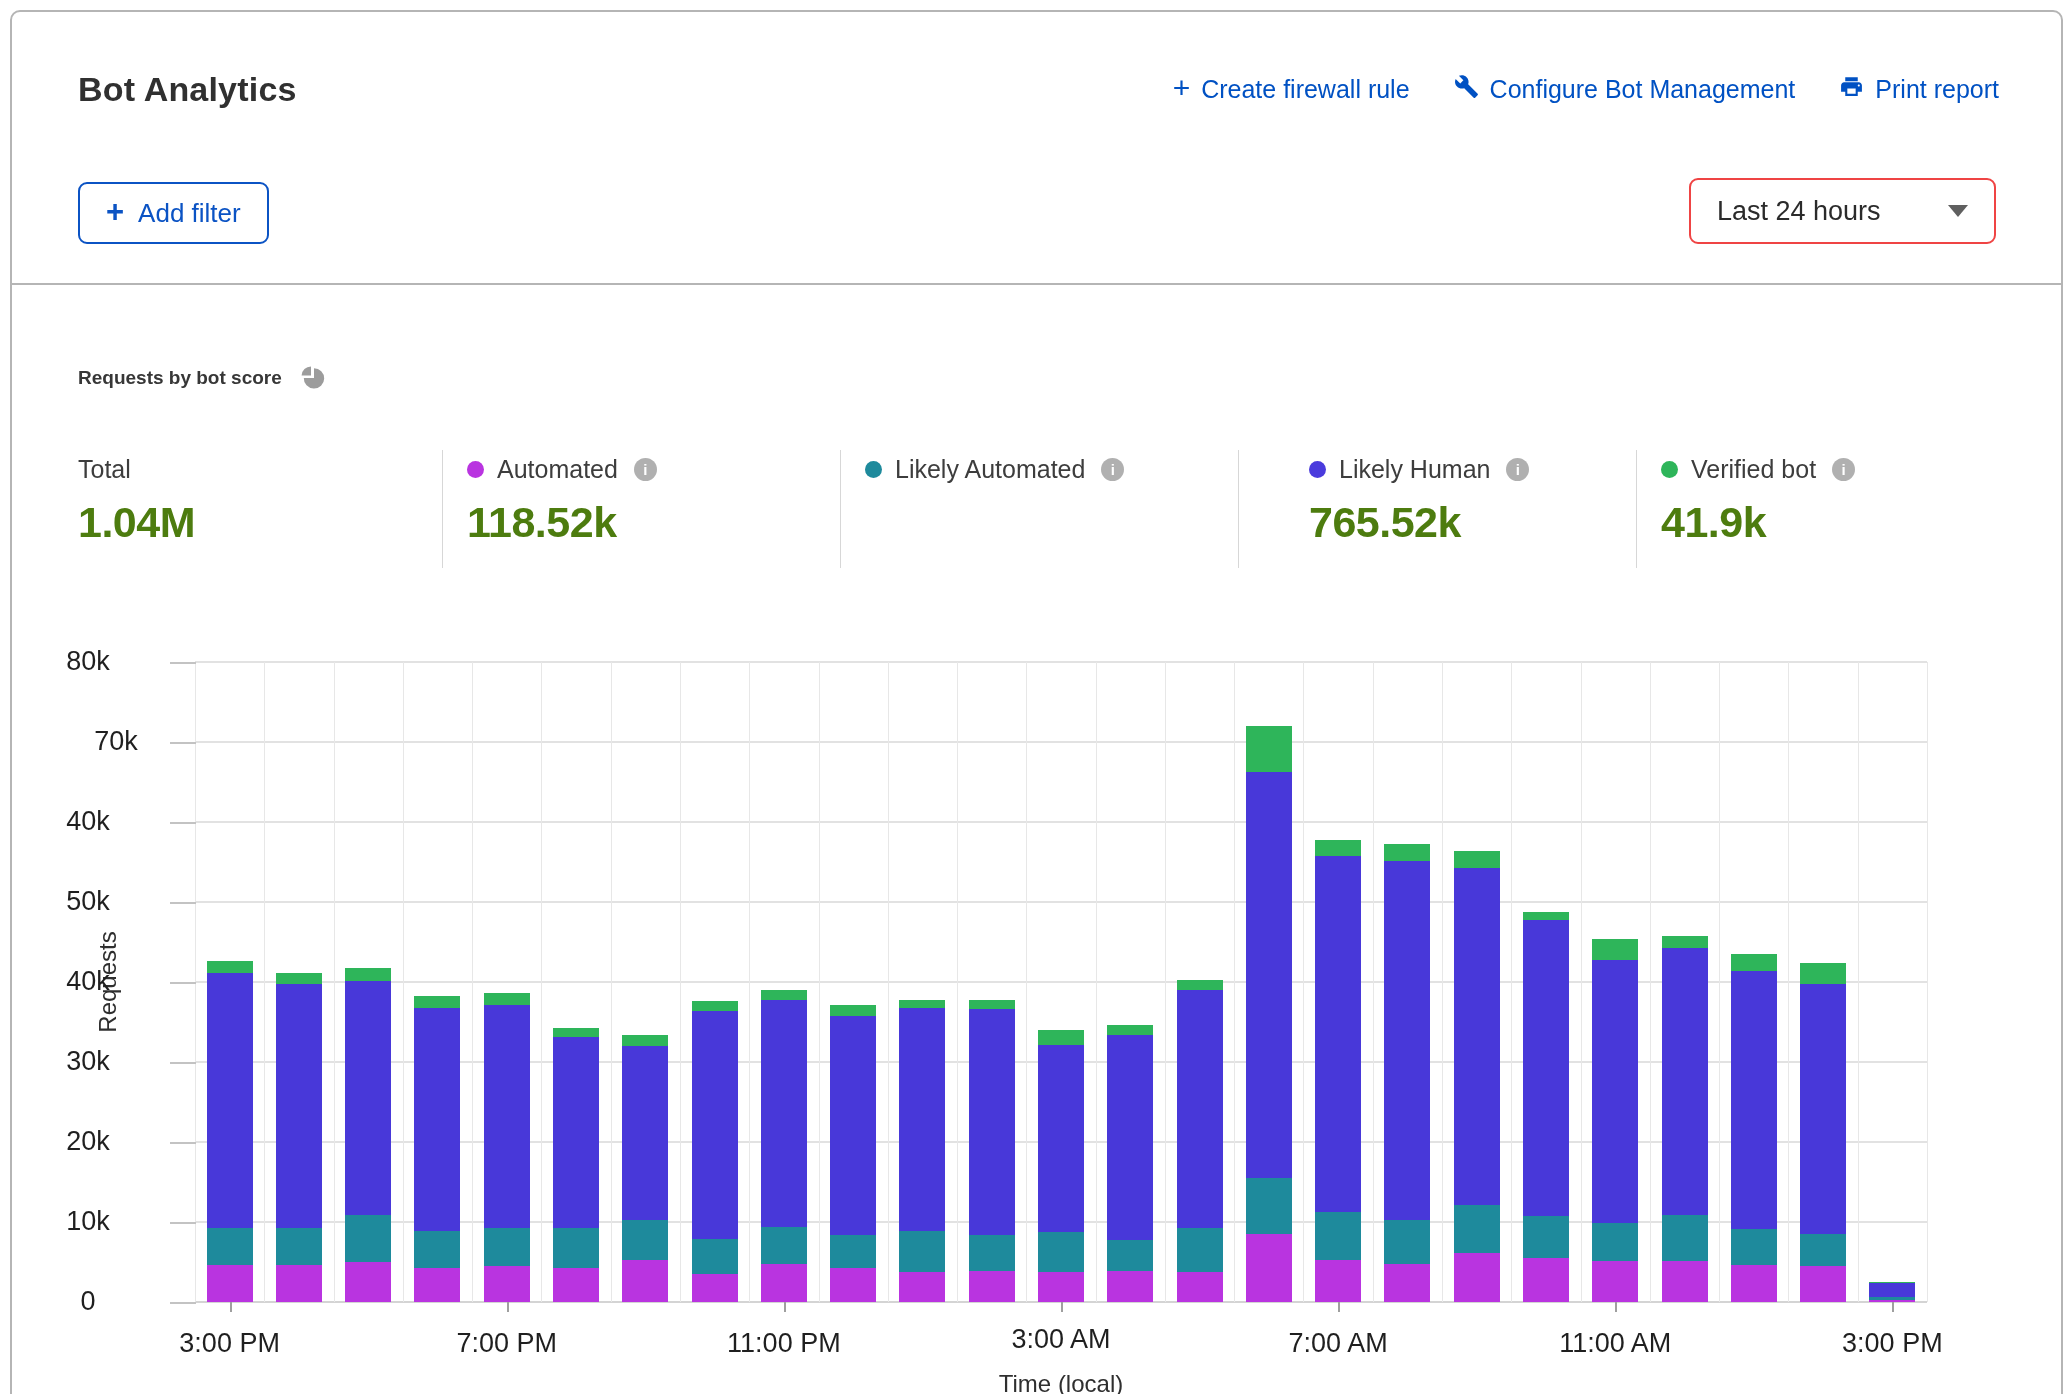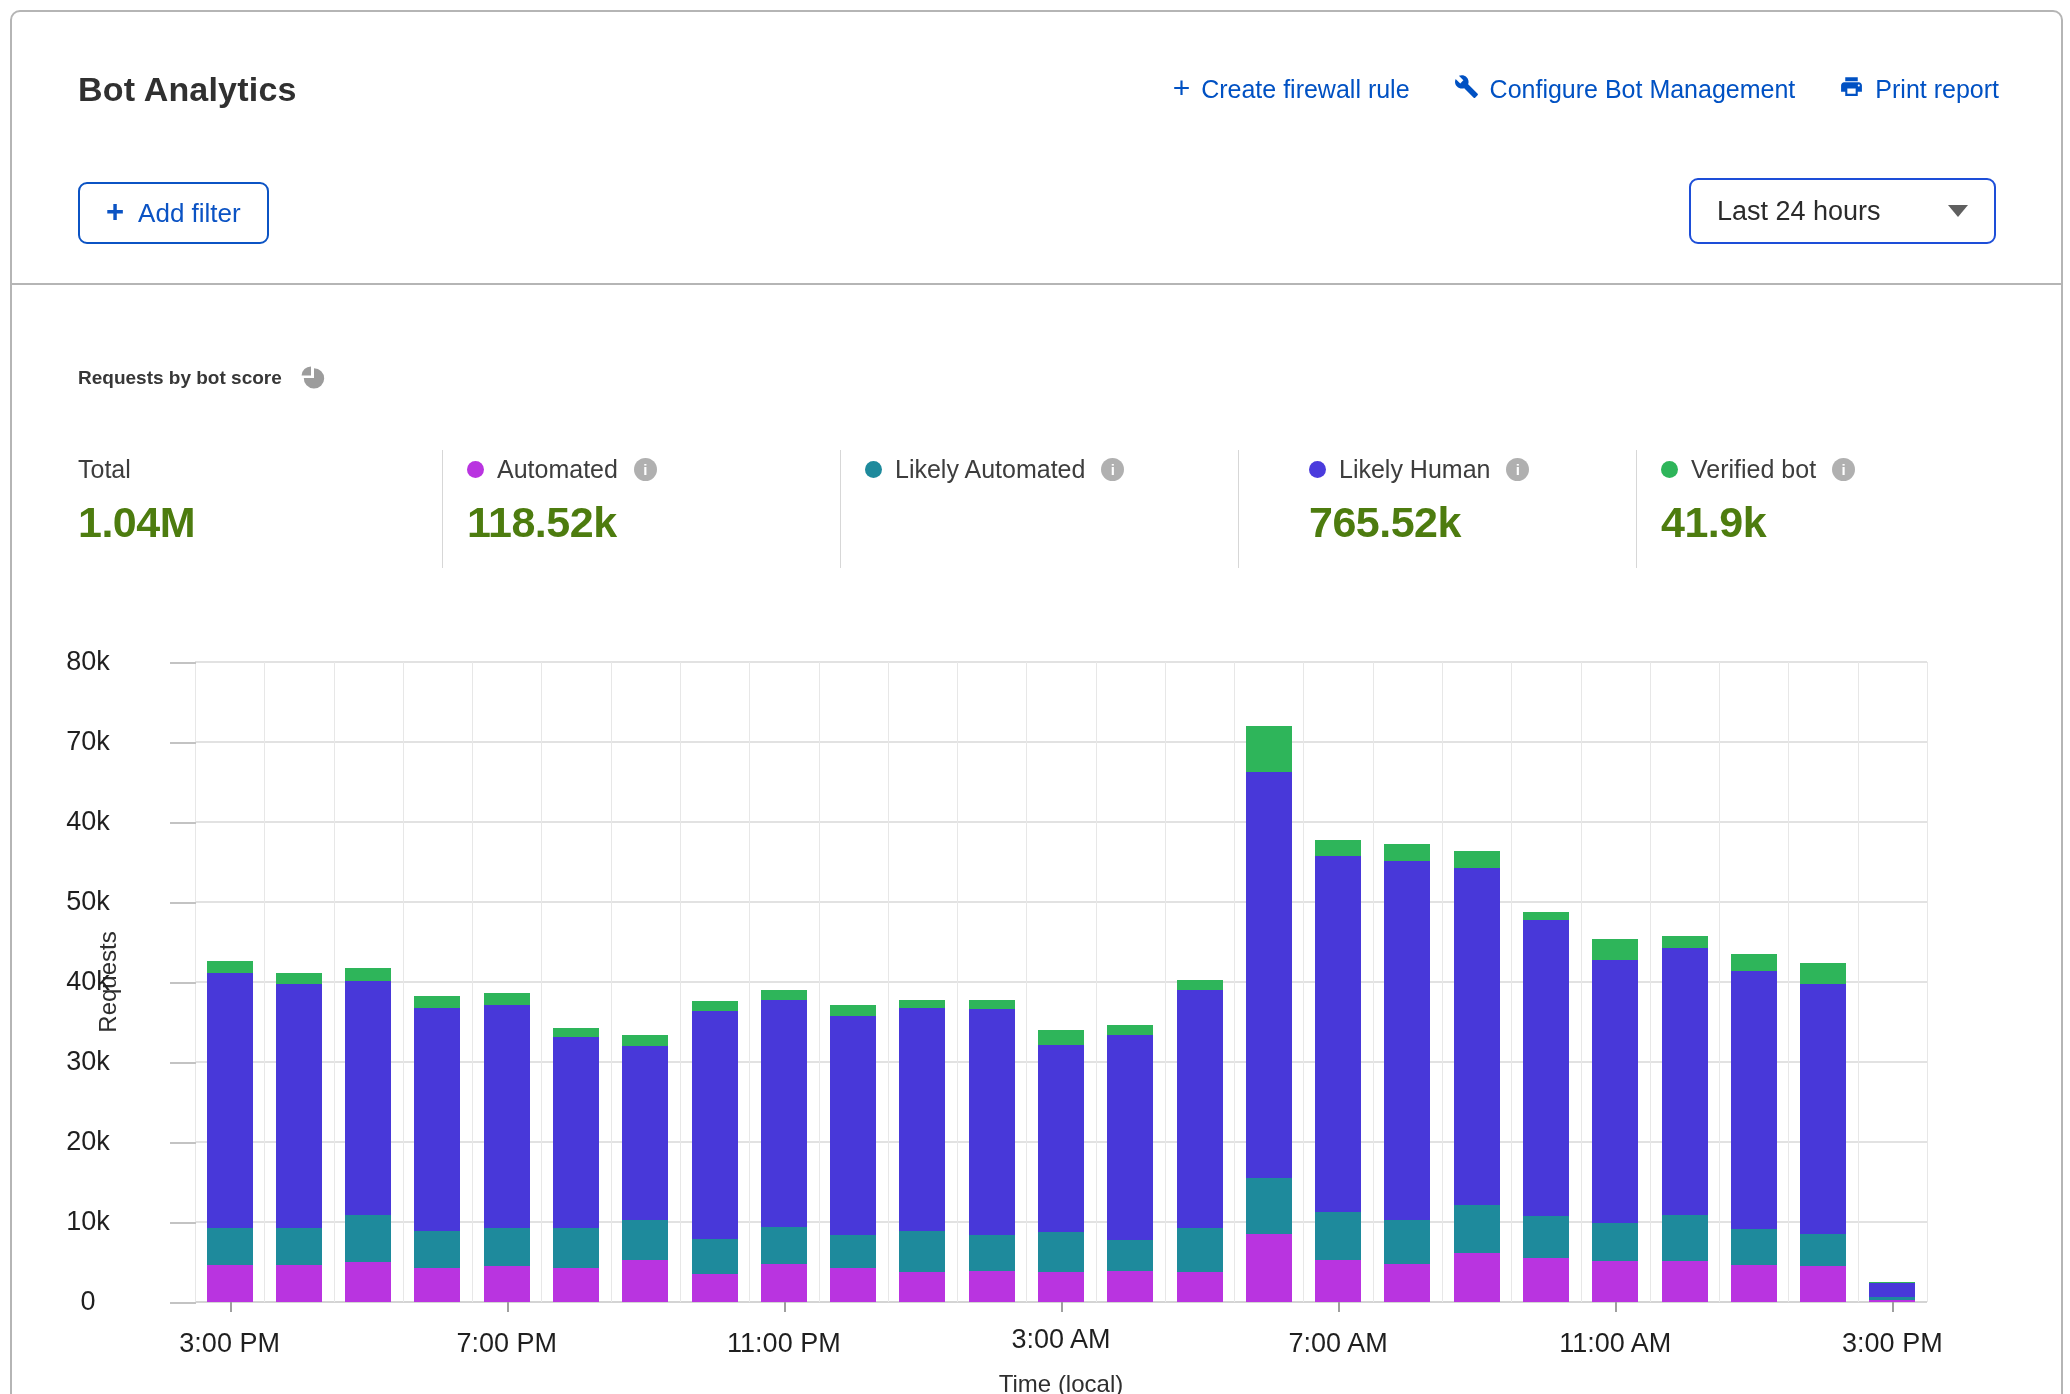--- a/index.html
+++ b/index.html
@@ -14,21 +14,21 @@
   .action-link { display:flex; align-items:center; gap:11px; color:#0051c3; font-size:25px; cursor:pointer; text-decoration:none; }
   .action-link .plus-glyph { font-size:30px; font-weight:500; line-height:1; margin-top:-3px; }
   .action-link svg { width:25px; height:25px; fill:#0051c3; }
 
   .add-filter-btn { position:absolute; left:66px; top:170px; height:62px; padding:0 26px;
           background:#fff; border:2px solid #0b53c4; border-radius:9px; color:#0b53c4;
           font-size:26px; font-family:inherit; display:flex; align-items:center; gap:14px; cursor:pointer; }
   .add-filter-btn .plus-glyph { font-size:31px; font-weight:600; line-height:1; margin-top:-3px; }
 
   .time-select { position:absolute; top:166px; right:65px; width:307px; height:66px;
-          border:2px solid #1d4ed8; border-radius:9px; background:#fff; display:flex;
+          border:2px solid #ef4444; border-radius:9px; background:#fff; display:flex;
           align-items:center; justify-content:space-between; padding:0 26px; font-size:27px; color:#2b2b2b; cursor:pointer; }
   .caret-down { width:0; height:0; border-left:10px solid transparent; border-right:10px solid transparent;
           border-top:12px solid #5f5f5f; }
 
   .header-divider { position:absolute; top:271px; left:-2px; width:calc(100% + 4px); height:2px; background:#b5b5b5; }
 
   
   .section-title-row { position:absolute; left:66px; top:352px; display:flex; align-items:center; gap:17px; }
   .section-title { font-size:19px; font-weight:700; color:#373737; }
   .pie-icon svg { width:28px; height:28px; display:block; }
@@ -349,21 +349,21 @@
         <div class="y-axis-label" style="top: 464px;">20k</div>
         <div class="y-tick" style="top: 400px;"></div>
         <div class="y-axis-label" style="top: 384px;">30k</div>
         <div class="y-tick" style="top: 320px;"></div>
         <div class="y-axis-label" style="top: 304px;">40k</div>
         <div class="y-tick" style="top: 240px;"></div>
         <div class="y-axis-label" style="top: 224px;">50k</div>
         <div class="y-tick" style="top: 160px;"></div>
         <div class="y-axis-label" style="top: 144px;">40k</div>
         <div class="y-tick" style="top: 80px;"></div>
-        <div class="y-axis-label" style="top: 64px;">70k</div>
+        <div class="y-axis-label" style="top: 64px; margin-left: 28px;">70k</div>
         <div class="y-tick" style="top: 0px;"></div>
         <div class="y-axis-label" style="top: -16px;">80k</div>
         <div class="x-tick" style="left: 217.64px;"></div>
         <div class="x-axis-label" style="left: 217.64px; top: 666px;">3:00 PM</div>
         <div class="x-tick" style="left: 494.76px;"></div>
         <div class="x-axis-label" style="left: 494.76px; top: 666px;">7:00 PM</div>
         <div class="x-tick" style="left: 771.88px;"></div>
         <div class="x-axis-label" style="left: 771.88px; top: 666px;">11:00 PM</div>
         <div class="x-tick" style="left: 1049px;"></div>
         <div class="x-axis-label" style="left: 1049px; top: 662px;">3:00 AM</div>

